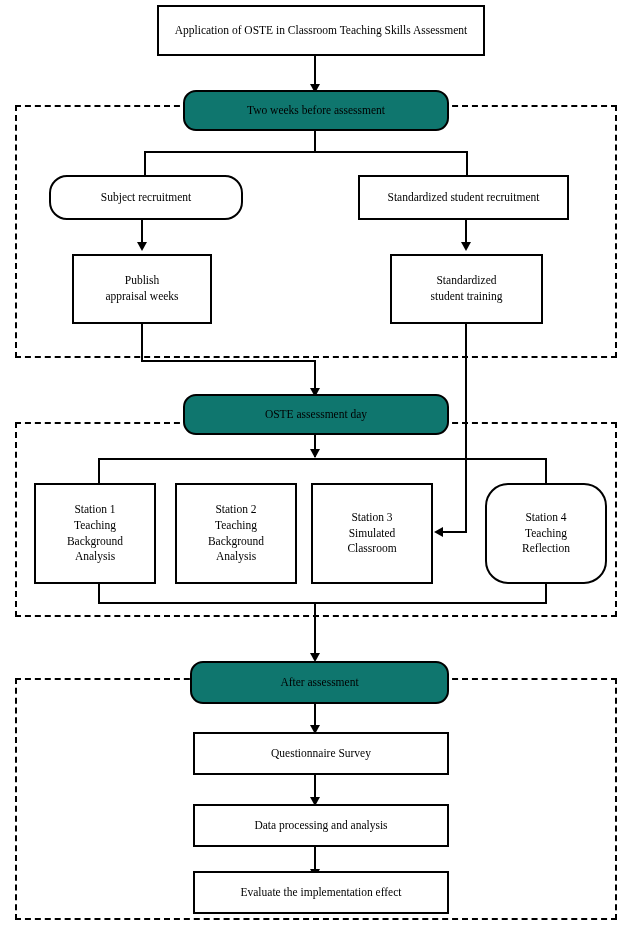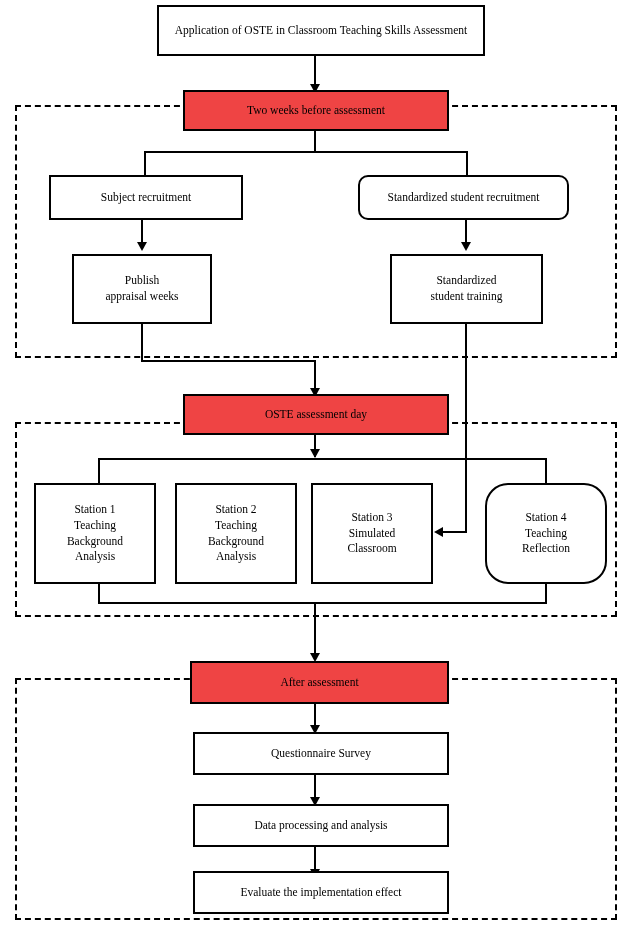--- a/index.html
+++ b/index.html
@@ -24,21 +24,22 @@
     align-items: center;
     justify-content: center;
     text-align: center;
     font-size: 11.5px;
     line-height: 1.38;
     color: #000000;
     padding: 2px 4px;
     z-index: 5;
   }
   .box.pink {
-    background: #ef4444;
+    background: #0f766e;
+    border-radius: 13px;
   }
   .dashed-region {
     position: absolute;
     box-sizing: border-box;
     border: 2px dashed #000000;
     background: transparent;
     z-index: 1;
   }
   .line {
     position: absolute;
@@ -119,23 +120,23 @@
   <div class="line vline" style="left:314px; top:775px; height:29px;"></div>
   <div class="arrow-down" style="left:310px; top:797px;"></div>
 
   <div class="line vline" style="left:314px; top:847px; height:29px;"></div>
   <div class="arrow-down" style="left:310px; top:869px;"></div>
 
   <div class="box" style="left:157px; top:5px; width:328px; height:51px;">Application of OSTE  in Classroom Teaching Skills Assessment</div>
 
   <div class="box pink" style="left:183px; top:90px; width:266px; height:41px;">Two weeks before assessment</div>
 
-  <div class="box" style="left:49px; top:175px; width:194px; height:45px;">Subject recruitment</div>
+  <div class="box" style="left:49px; top:175px; width:194px; height:45px;border-radius:18px;">Subject recruitment</div>
 
-  <div class="box" style="left:358px; top:175px; width:211px; height:45px;border-radius:10px;">Standardized student recruitment</div>
+  <div class="box" style="left:358px; top:175px; width:211px; height:45px;">Standardized student recruitment</div>
 
   <div class="box ml" style="left:72px; top:254px; width:140px; height:70px;">Publish
 appraisal weeks</div>
 
   <div class="box ml" style="left:390px; top:254px; width:153px; height:70px;">Standardized
 student training</div>
 
   <div class="box pink" style="left:183px; top:394px; width:266px; height:41px;">OSTE assessment day</div>
 
   <div class="box ml" style="left:34px; top:483px; width:122px; height:101px;">Station 1

